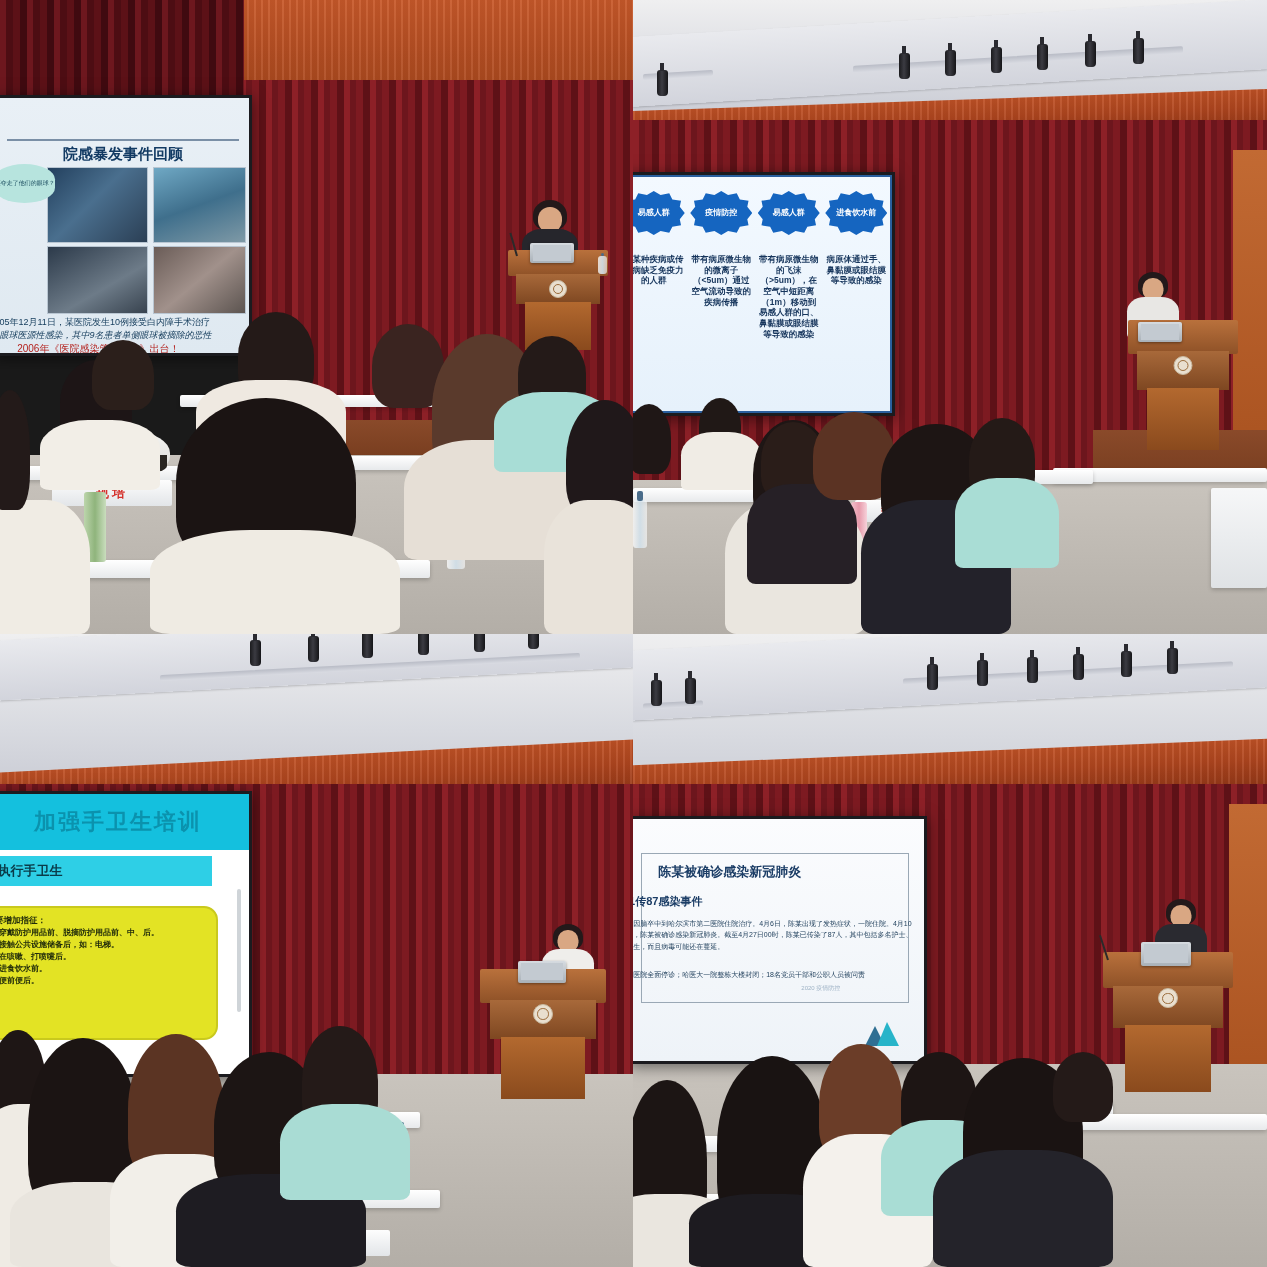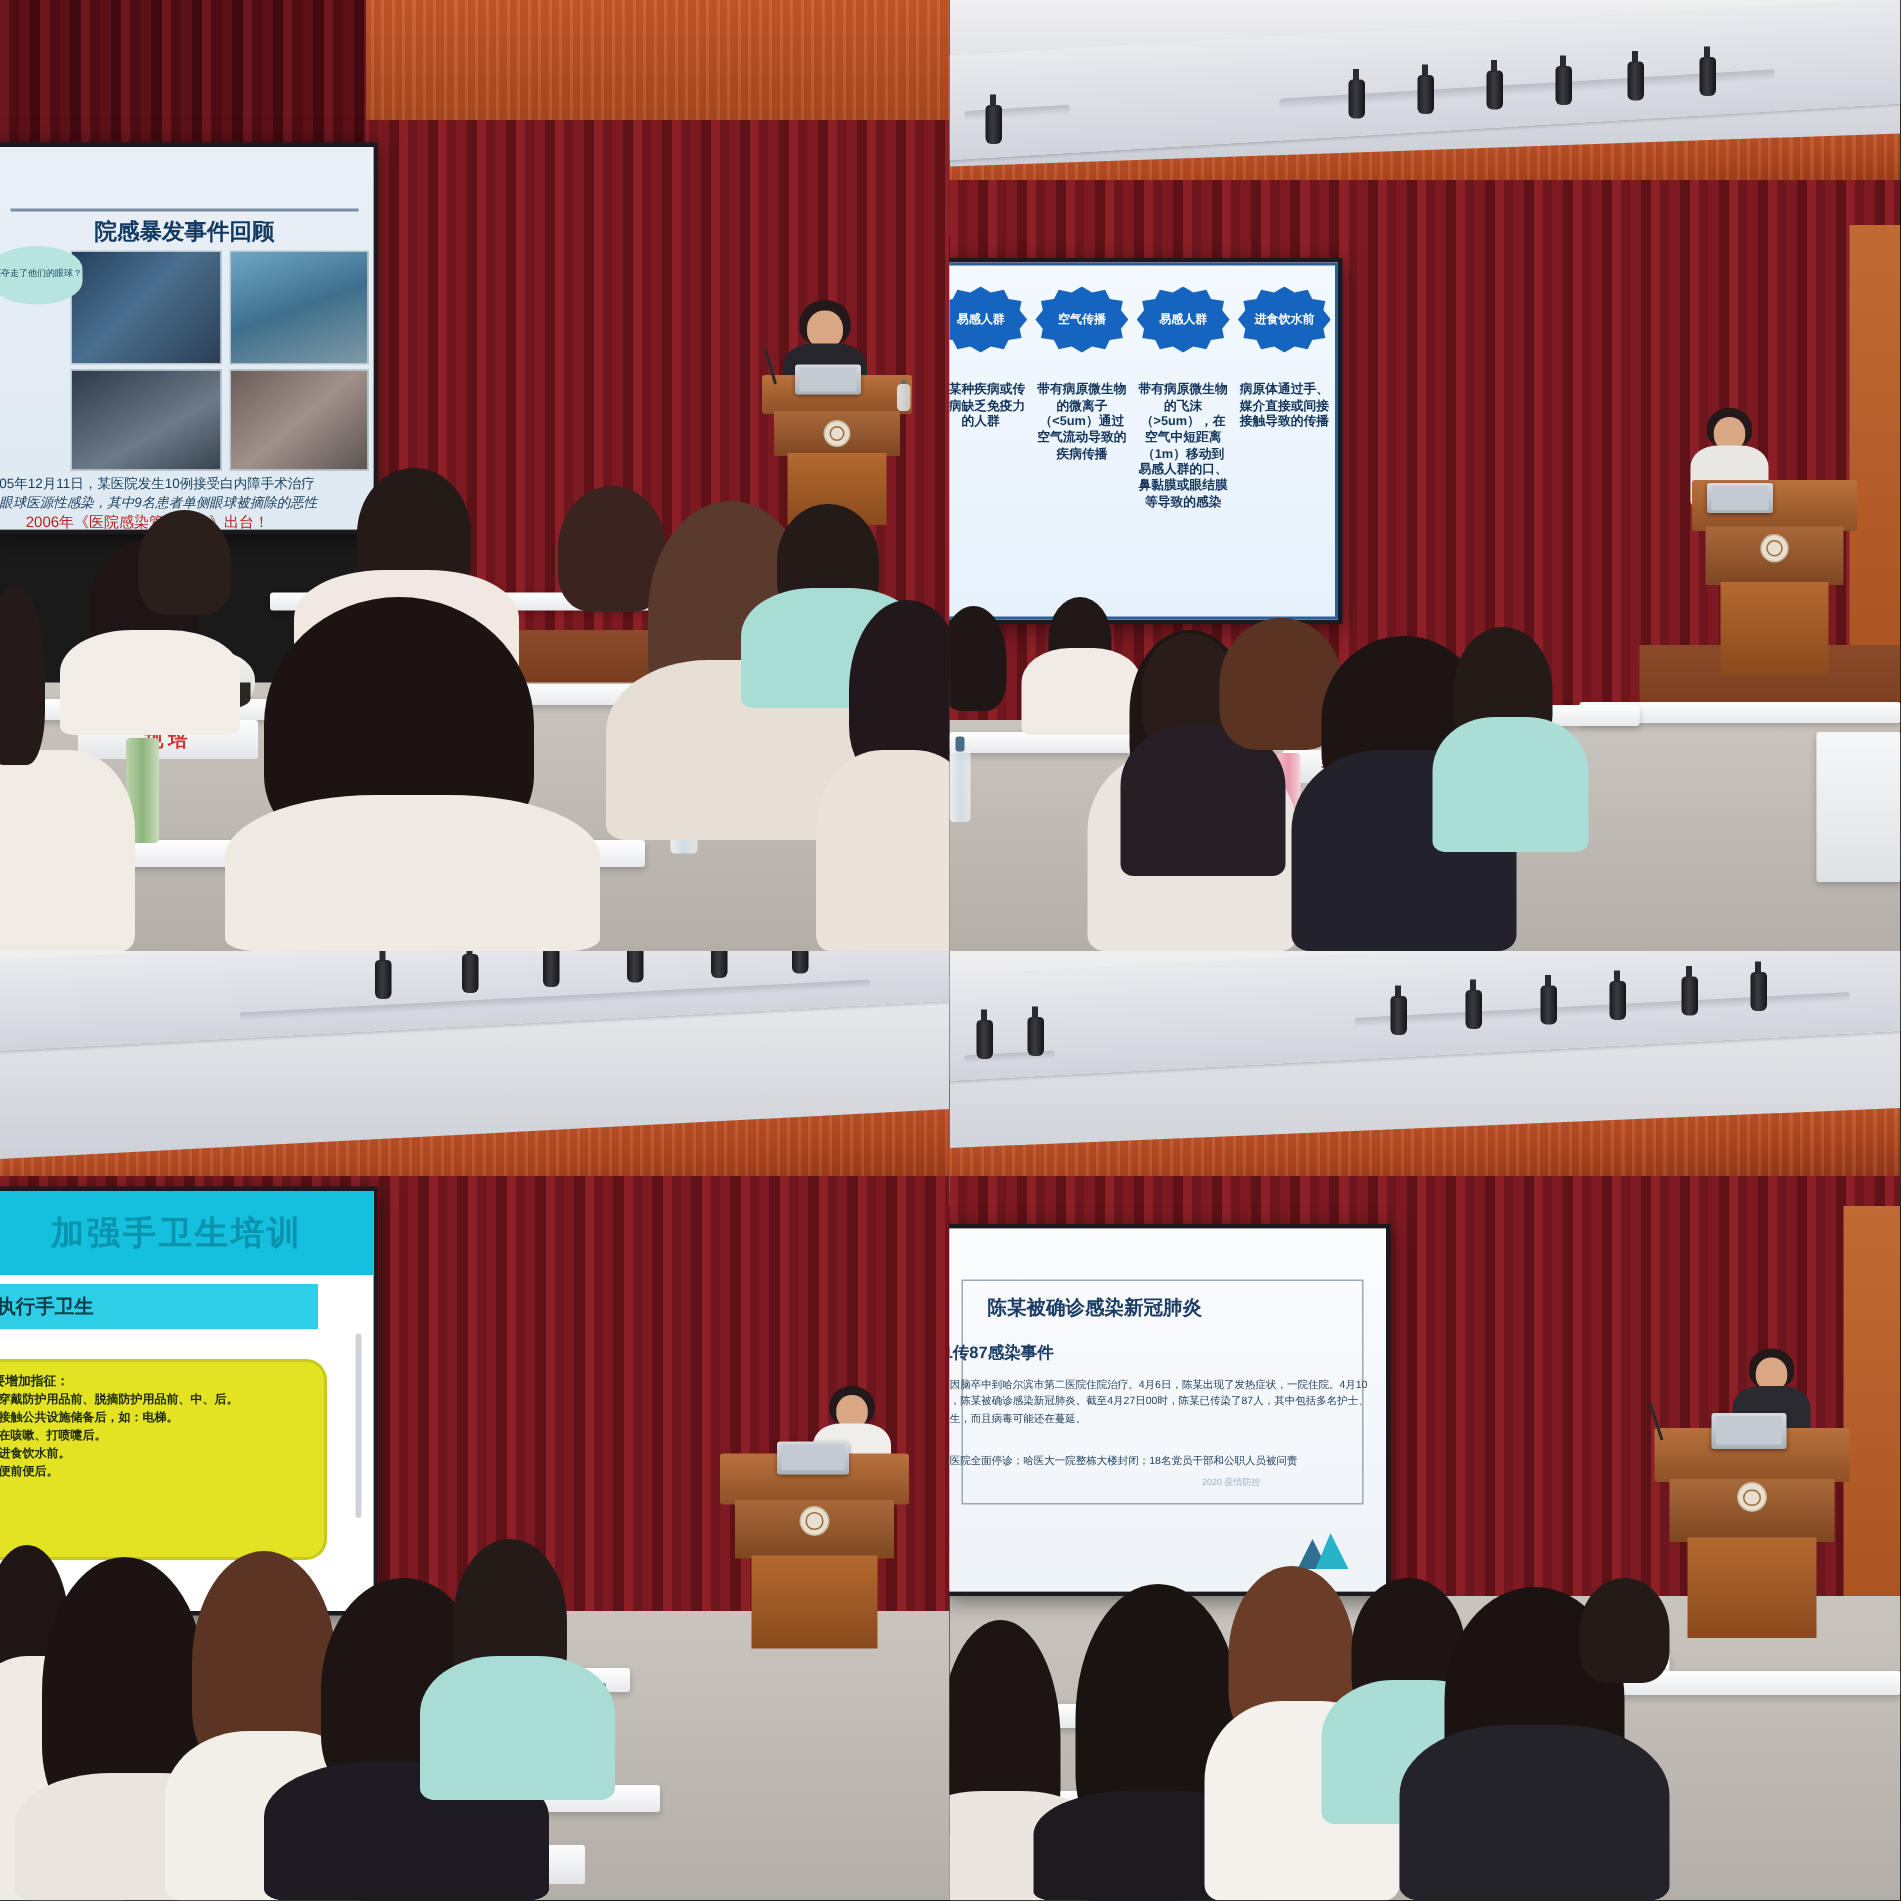--- a/index.html
+++ b/index.html
@@ -199,34 +199,34 @@
     <div class="floor" style="left:0;top:480px;width:634px;height:154px;"></div>
 
     <div class="screen-frame" style="left:-18px;top:172px;width:274px;height:238px;">
       <div class="screen">
         <div class="s2">
           <div class="badges">
             <div class="badge">
                 <span style="font-size:8px;">易感人群</span>
               </div>
             <div class="badge">
-                <span style="font-size:8px;">空气传播</span>
+                <span style="font-size:8px;">疫情防控</span>
               </div>
             <div class="badge">
                 <span style="font-size:8px;">易感人群</span>
               </div>
             <div class="badge">
                 <span style="font-size:8px;">进食饮水前</span>
               </div>
           </div>
           <div class="cols">
             <div class="col" style="font-size:8.5px;">对某种疾病或传染病缺乏免疫力的人群</div>
             <div class="col" style="font-size:8.5px;">带有病原微生物的微离子（&lt;5um）通过空气流动导致的疾病传播</div>
             <div class="col" style="font-size:8.5px;">带有病原微生物的飞沫（&gt;5um），在空气中短距离（1m）移动到易感人群的口、鼻黏膜或眼结膜等导致的感染</div>
-            <div class="col" style="font-size:8.5px;">病原体通过手、媒介直接或间接接触导致的传播</div>
+            <div class="col" style="font-size:8.5px;">病原体通过手、鼻黏膜或眼结膜等导致的感染</div>
           </div>
         </div>
       </div>
     </div>
 
     <div class="speaker" style="left:1125px;top:272px;width:56px;height:64px;margin-left:-633px;">
       <div class="sp-hair" style="top:0;width:30px;height:26px;"></div>
       <div class="sp-head" style="top:6px;width:21px;height:22px;"></div>
       <div class="sp-body" style="top:25px;width:52px;height:42px;background:#e8e7e4;"></div>
     </div>

